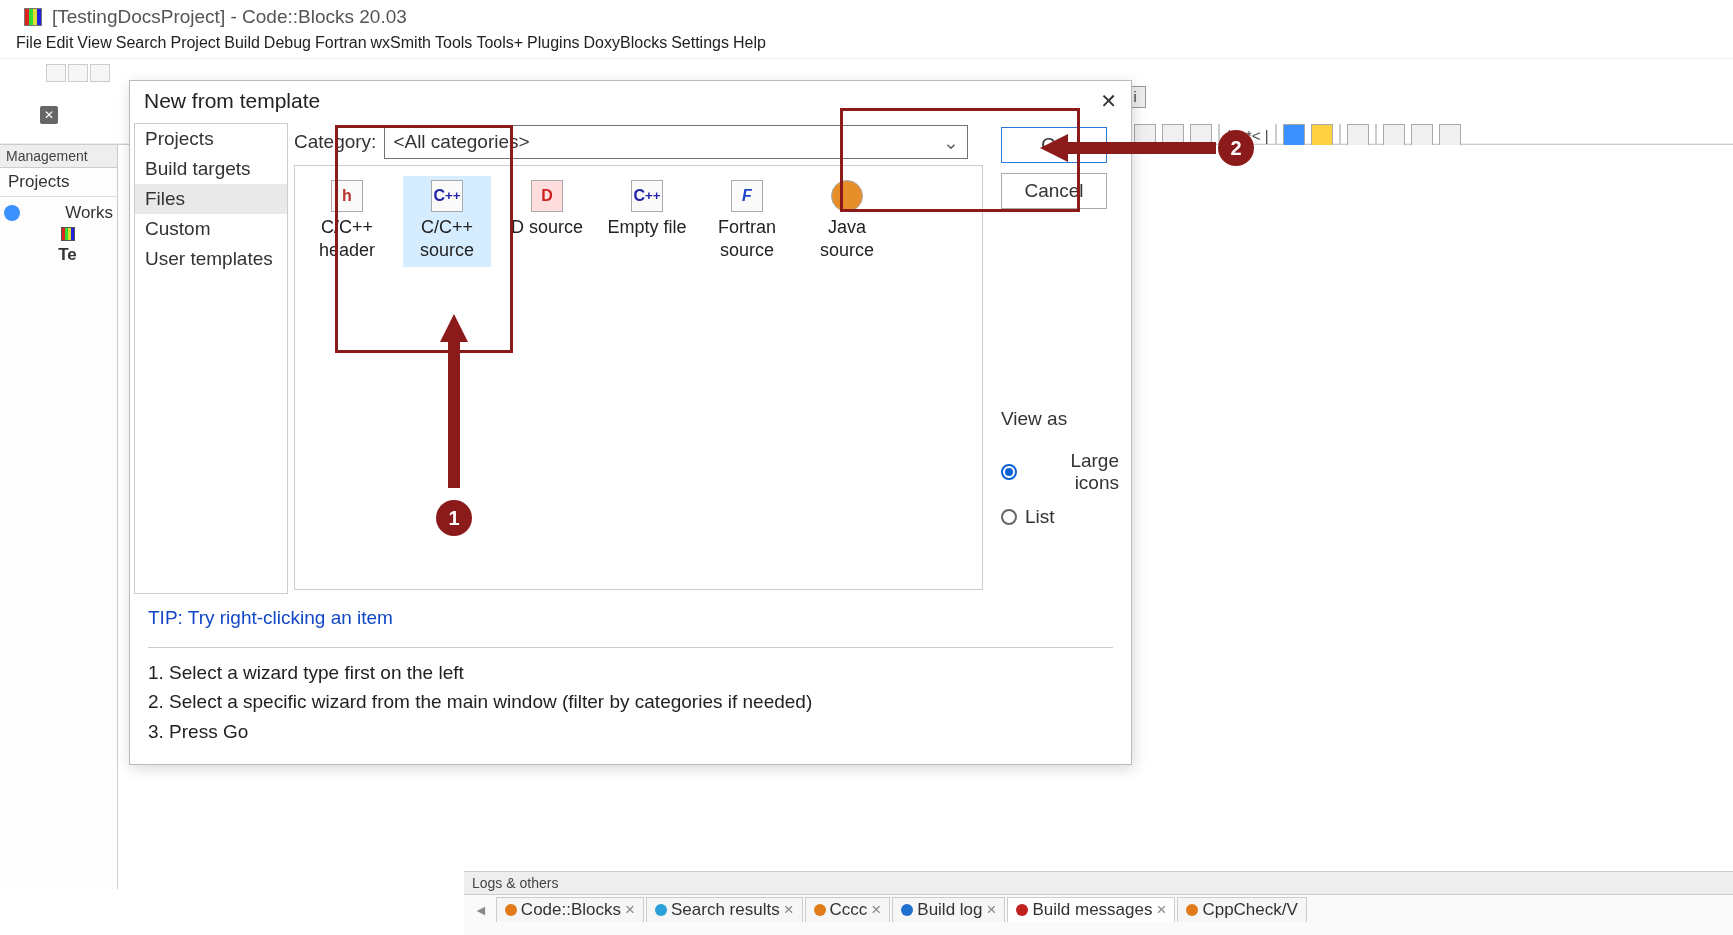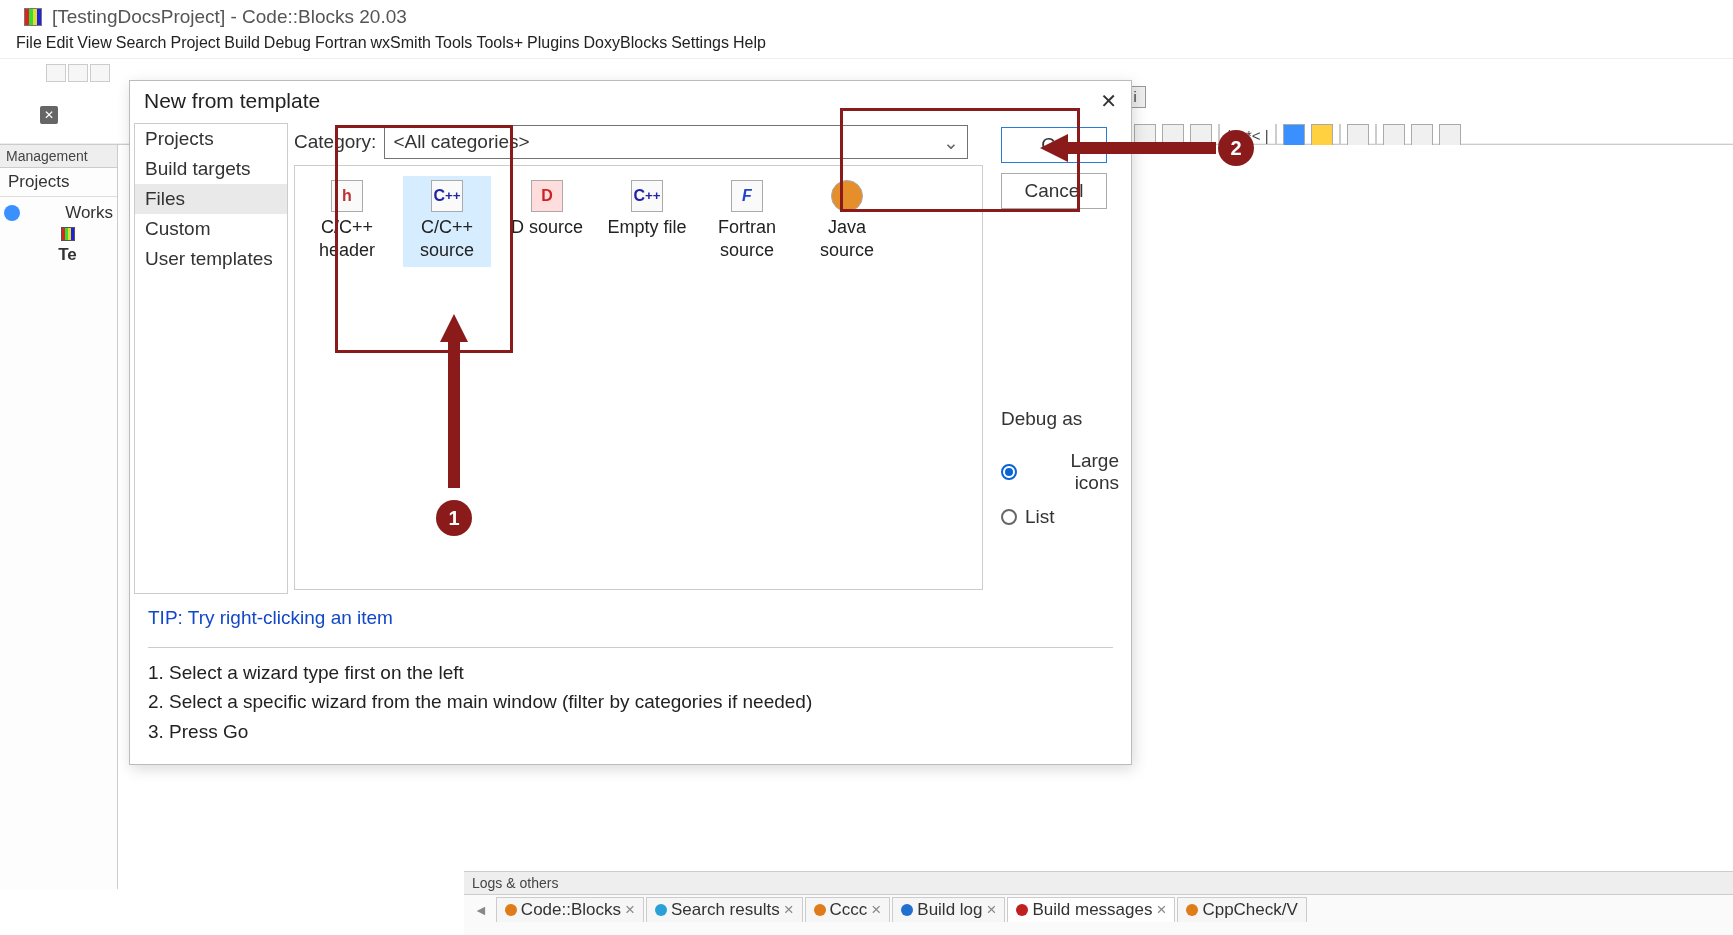--- a/index.html
+++ b/index.html
@@ -226,21 +226,21 @@
         <div class="tmpl">
           <div class="ico j"></div>
           <div>Java source</div>
         </div>
       </div>
     </div>
     <div class="dlg-right">
       <div class="btn">Go</div>
       <div class="btn plain">Cancel</div>
       <div class="view-as">
-        <div class="hdr">Debug as</div>
+        <div class="hdr">View as</div>
         <div class="radio-row">
           <span class="radio checked"></span>
           <span>Large icons</span>
         </div>
         <div class="radio-row">
           <span class="radio"></span>
           <span>List</span>
         </div>
       </div>
     </div>

